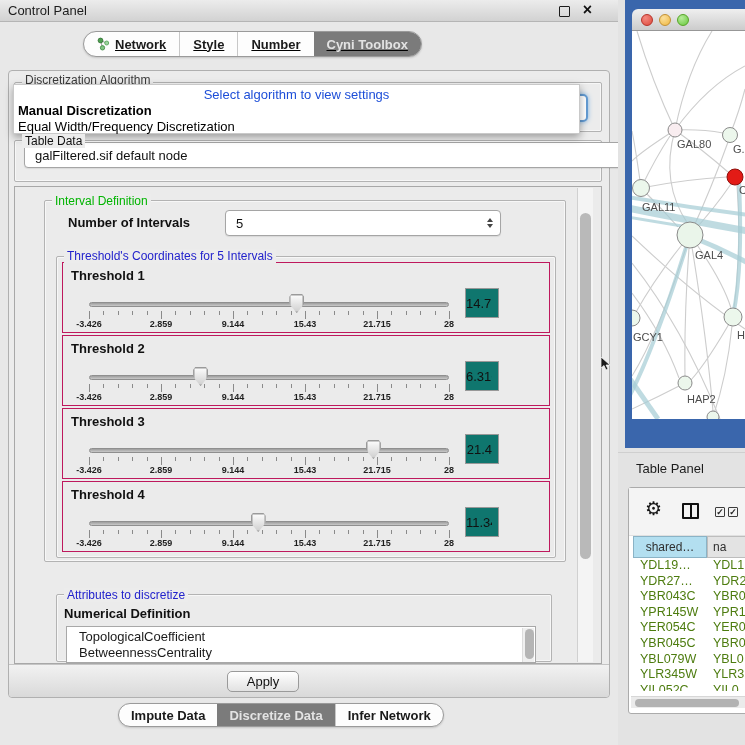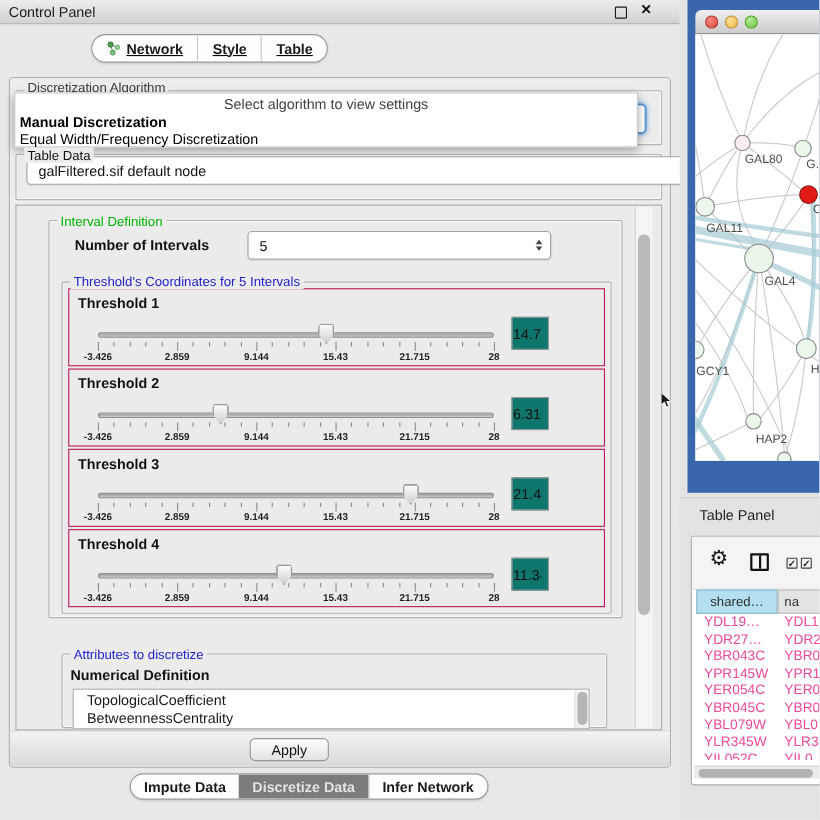--- a/index.html
+++ b/index.html
@@ -24,21 +24,21 @@
   #content-box { left:8px; top:70px; width:602px; height:628px; background:#ececec; border:1px solid #b0b0b0; border-radius:4px; }
 
   .group-title { position:absolute; font-size:12px; background:#ececec; padding:0 3px; white-space:nowrap; }
   .gbox { position:absolute; border:1px solid #b3b3b3; border-radius:2px; box-shadow:inset 0 0 0 1px #f7f7f7; }
 
   #algo-title { left:22px; top:73px; color:#3a3a3a; z-index:1; }
   #algo-box { left:14px; top:82px; width:588px; height:50px; z-index:0; }
   #algo-combo { left:22px; top:94px; width:566px; height:28px; background:#fff; border:2px solid #639bd2; border-radius:5px; box-shadow:0 0 5px #7db2e2; z-index:2; }
 
   #algo-popup { left:13px; top:84px; width:567px; height:50px; background:#fff; border:1px solid #c9c9c9; box-shadow:0 3px 8px rgba(0,0,0,.35); z-index:5; }
-  #popup-prompt { width:100%; text-align:center; font-size:13px; color:#404040; padding-top:2px; height:17px; }
+  #popup-prompt { width:100%; text-align:center; font-size:13px; color:#1d4ed8; padding-top:2px; height:17px; }
   .popup-item { font-size:13px; color:#000; padding:1px 4px; height:16px; }
   .popup-item.b { font-weight:bold; }
 
   .combo { position:absolute; background:#fff; border:1px solid #a5a5a5; border-radius:4px; font-size:13px; color:#111; display:flex; align-items:center; padding-left:10px; box-shadow:0 1px 1px rgba(0,0,0,.08); }
   .spinner { position:absolute; right:7px; top:50%; transform:translateY(-50%); }
   .spinner i { display:block; width:0; height:0; border-left:3.5px solid transparent; border-right:3.5px solid transparent; }
   .spinner .up { border-bottom:4px solid #444; margin-bottom:2px; }
   .spinner .dn { border-top:4px solid #444; }
 
   #tabledata-title { left:22px; top:134px; color:#111; z-index:6; }
@@ -99,21 +99,21 @@
   #cols-ic { position:absolute; left:53px; top:15px; width:17px; height:16px; border:2px solid #111; border-radius:1px; }
   #cols-ic i { position:absolute; left:50%; top:0; width:2px; height:100%; background:#111; transform:translateX(-50%); }
   .cb { position:absolute; top:19px; width:10px; height:10px; border:1.5px solid #3c3c3c; border-radius:1px; font-size:9px; line-height:8px; text-align:center; color:#222; font-weight:bold; }
   #cb1 { left:86px; } #cb2 { left:99px; }
   #tp-thead { position:absolute; left:4px; top:48px; height:22px; display:flex; }
   .th { font-size:12px; color:#2e2e2e; display:flex; align-items:center; border:1px solid #bdbdbd; }
   .th.sel { width:74px; background:#b3dff0; border-color:#8ab3c6; justify-content:center; }
   .th.plain { width:42px; background:#e3e3e3; padding-left:5px; }
   #tp-rows { position:absolute; left:4px; top:70px; width:116px; height:133px; overflow:hidden; }
   .tr { display:flex; height:15.6px; }
-  .td { font-size:12.5px; color:#ec4899; line-height:15.6px; white-space:nowrap; overflow:hidden; }
+  .td { font-size:12.5px; color:#4d7c0f; line-height:15.6px; white-space:nowrap; overflow:hidden; }
   .td.c1 { width:74px; padding-left:7px; }
   .td.c2 { width:42px; padding-left:6px; }
   #tp-hscroll { position:absolute; left:2px; top:208px; width:114px; height:12px; background:#ebebeb; border-top:1px solid #d7d7d7; }
   #tp-hthumb { position:absolute; left:4px; top:2px; width:104px; height:8px; background:#b2b2b2; border-radius:4px; }
 
   #cursor { left:601px; top:357px; z-index:9; }
 </style>
 </head>
 <body>
 
@@ -131,21 +131,24 @@
     <circle cx="3.5" cy="3.5" r="2.4" fill="#4d9e4f" stroke="#2f6e31" stroke-width="0.8"></circle>
     <circle cx="9.7" cy="6" r="2" fill="#9ed3a0" stroke="#4d9e4f" stroke-width="0.8"></circle>
     <circle cx="5.5" cy="10.8" r="2.2" fill="#7fc481" stroke="#3f8742" stroke-width="0.8"></circle>
   </svg>
 <span class="tab-label">Network</span>
     </div>
     <div class="tab">
       <span class="tab-label">Style</span>
     </div>
     <div class="tab">
-      <span class="tab-label">Table</span>
+      <span class="tab-label">Number</span>
+    </div>
+    <div class="tab selected">
+      <span class="tab-label">Cyni Toolbox</span>
     </div>
   </div>
 
 <div class="abs" id="content-box"></div>
 
 <div class="abs group-title" id="algo-title">Discretization Algorithm</div>
 <div class="gbox" id="algo-box"></div>
 <div class="abs" id="algo-combo"></div>
 
 <div class="abs" id="algo-popup">

